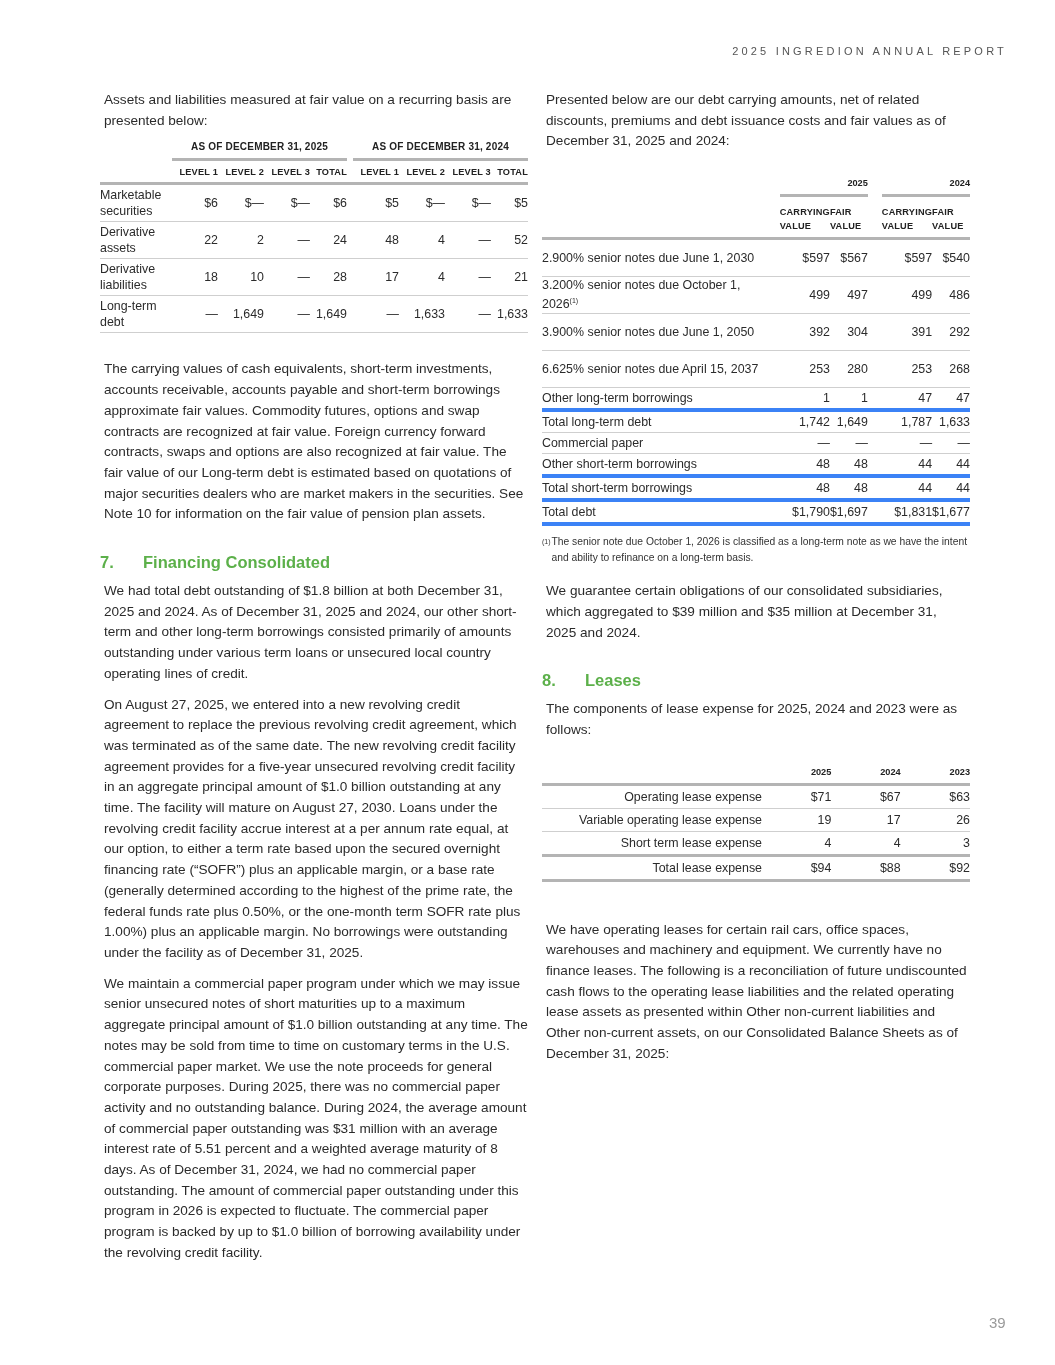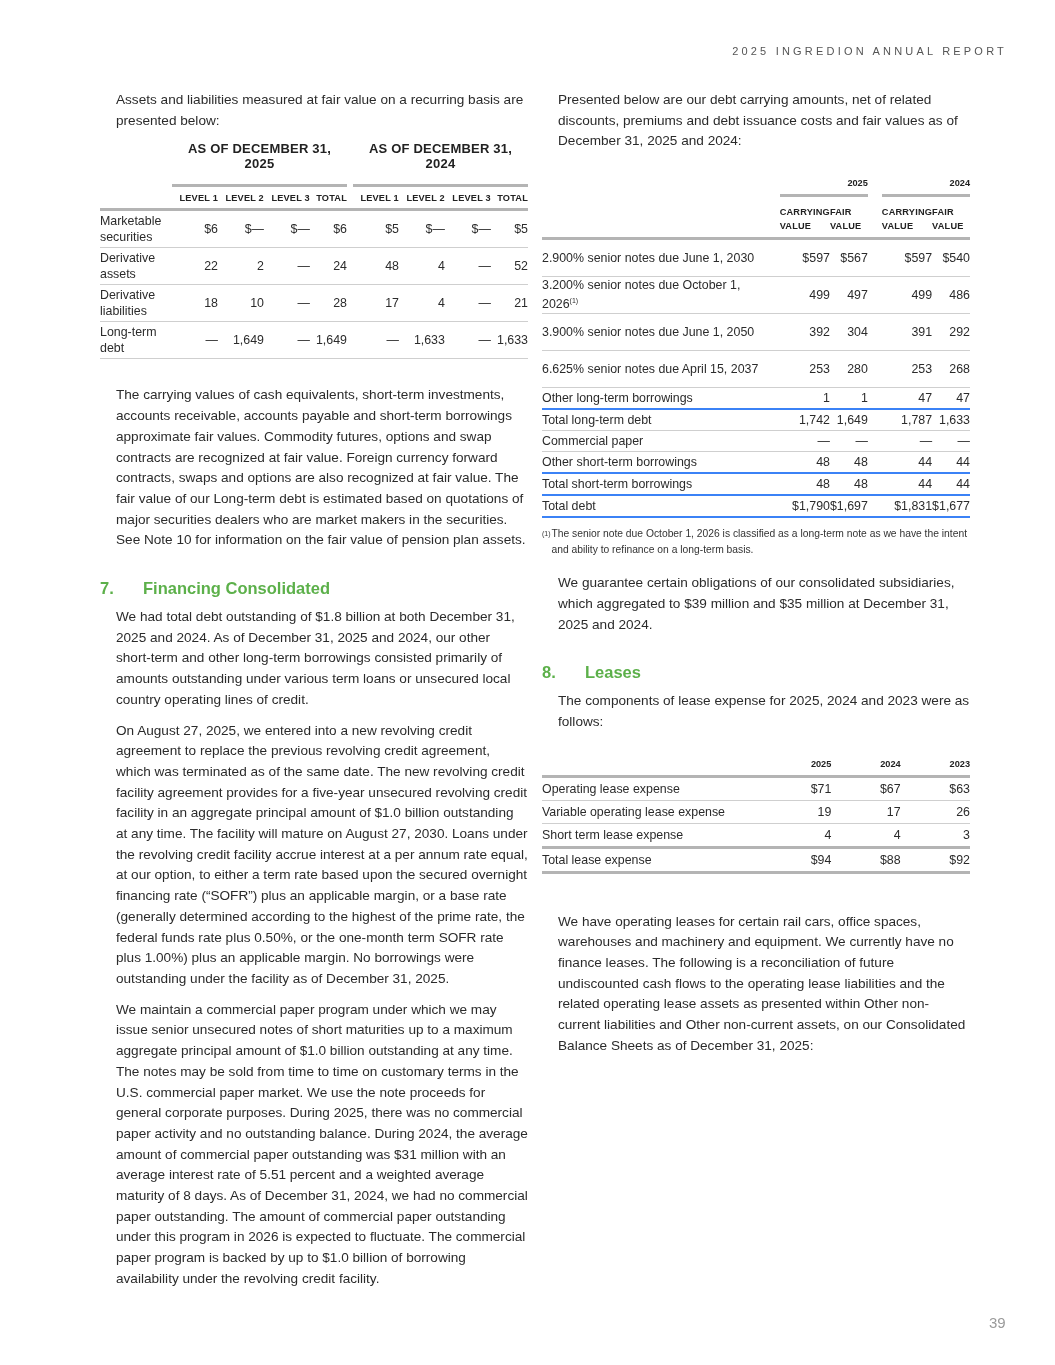--- a/index.html
+++ b/index.html
@@ -13,59 +13,59 @@
     font-size: 11px; letter-spacing: 3.2px; color: #555;
   }
   .page-number {
     position: absolute; top: 1314px; left: 989px;
     font-size: 15px; color: #9a9a9a;
   }
   .col { position: absolute; top: 90px; width: 428px; }
   .col.left { left: 100px; }
   .col.right { left: 542px; }
   p {
-    margin: 0 0 10px 16px; font-size: 13.6px; line-height: 20.7px;
+    margin: 0 0 10px 4px; font-size: 13.6px; line-height: 20.7px;
   }
   h2 {
     margin: 0 0 8px 0; font-size: 16.5px; font-weight: bold; color: #5cb04a;
     display: flex; line-height: 22px;
   }
   h2 .num { width: 43px; }
 
   table { border-collapse: collapse; width: 100%; }
   td, th { padding: 0; }
 
   
   .fv { font-size: 12.4px; margin-top: 6px; }
-  .fv .grp th { font-size: 13px; font-weight: bold; text-align: center; padding-bottom: 13px; color:#222; letter-spacing: .2px; }
+  .fv .grp th { font-size: 10px; font-weight: bold; text-align: center; padding-bottom: 6px; color:#222; letter-spacing: .2px; }
   .fv .grp .bar { border-bottom: 3px solid #b4b4b4; }
   .fv .lvl th { font-size: 9.2px; font-weight: bold; text-align: right; padding: 6px 0 5px 0; border-bottom: 3px solid #b4b4b4; color:#222; white-space: nowrap; letter-spacing: .2px;}
   .fv tbody td { border-bottom: 1px solid #cfcfcf; height: 36px; text-align: right; vertical-align: middle; }
   .fv tbody td.lbl { text-align: left; line-height: 16px; width: 72px; }
   .fv .gap { width: 6px; }
 
   
   .debt { font-size: 12.4px; margin-top: 26px; }
   .debt .yr th { font-size: 9.2px; font-weight: bold; text-align: right; padding-bottom: 6px; color:#222; }
   .debt .yr .bar { border-bottom: 3px solid #b4b4b4; }
   .debt .hd th { font-size: 9.2px; font-weight: bold; text-align: left; padding: 8px 0 4px 0; border-bottom: 3px solid #b4b4b4; line-height: 14px; color:#222; letter-spacing:.2px;}
   .debt tbody td { border-bottom: 1px solid #cfcfcf; text-align: right; vertical-align: middle; height: 20px; }
   .debt tbody tr.tall td { height: 36px; }
   .debt tbody td.lbl { text-align: left; line-height: 15px; }
-  .debt tbody tr.thick td { border-bottom: 2px solid #3b82f6; }
+  .debt tbody tr.thick td { border-bottom: 4px solid #3b82f6; }
   .debt .gap { width: 14px; }
   sup.fn { font-size: 7px; vertical-align: super; }
   .footnote { font-size: 10.3px; line-height: 15.5px; display: flex; margin: 8px 0 16px 0; color:#333; }
   .footnote .mark { width: 14px; font-size: 7px; }
 
   
   .lease { font-size: 12.4px; margin: 26px 0 38px 0; }
   .lease thead th { font-size: 9.2px; font-weight: bold; text-align: right; padding-bottom: 6px; border-bottom: 3px solid #b4b4b4; color:#222;}
   .lease tbody td { border-bottom: 1px solid #cfcfcf; text-align: right; height: 22px; vertical-align: middle; }
-  .lease tbody td.lbl { text-align: left; }
+  .lease tbody td.lbl { text-align: right; }
   .lease tbody tr.thick td { border-bottom: 3px solid #b4b4b4; }
 </style>
 </head>
 <body>
 
 <div class="running-head">2025 INGREDION ANNUAL REPORT</div>
 
 <div class="col left">
   <p>Assets and liabilities measured at fair value on a recurring basis are presented below:</p>
 

